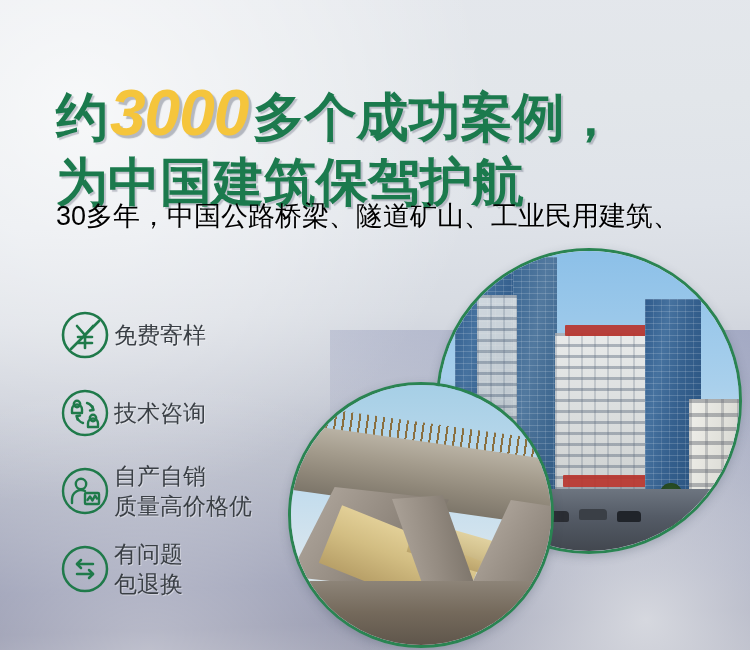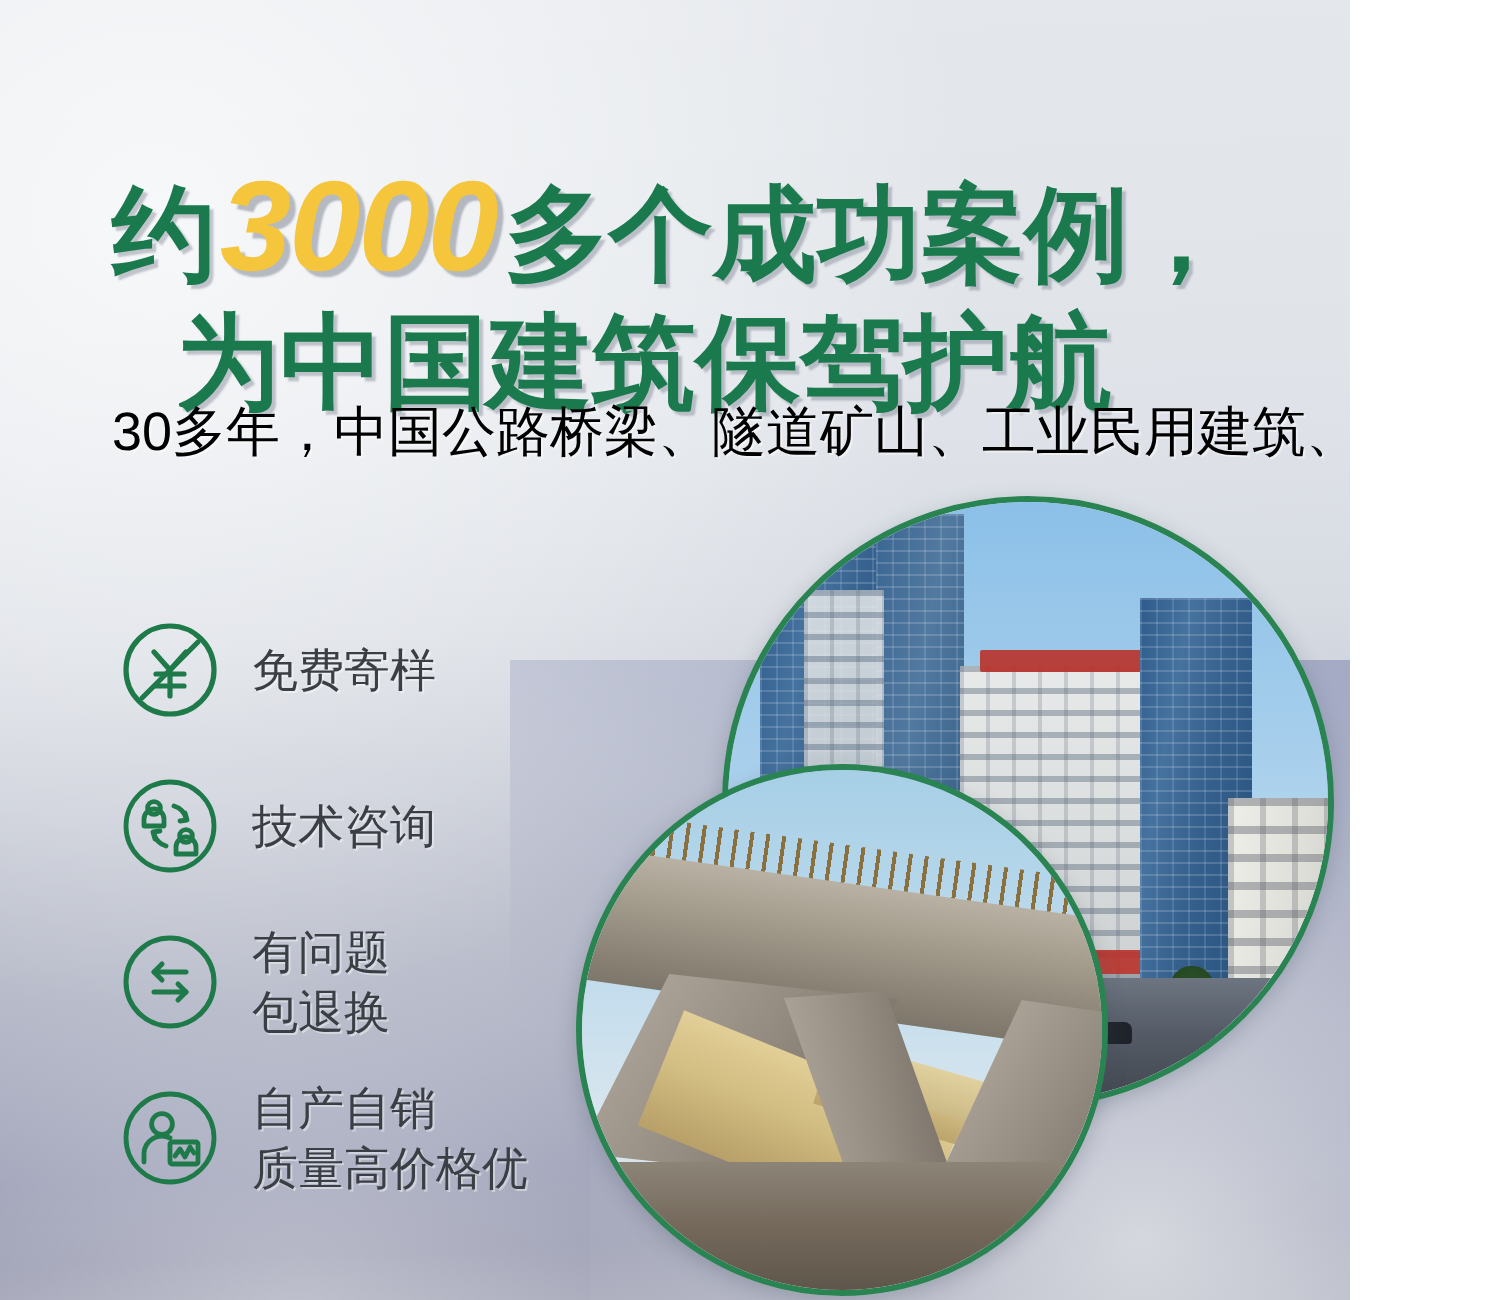--- a/index.html
+++ b/index.html
@@ -6,21 +6,21 @@
     margin: 0;
     padding: 0;
     background: #ffffff;
   }
   body {
     font-family: "Liberation Sans", "DejaVu Sans", sans-serif;
   }
 
   .banner {
     position: relative;
-    width: 675px;
+    width: 750px;
     height: 650px;
     overflow: hidden;
     background: #dfe3e8;
   }
 
   
   .bg-base {
     position: absolute;
     inset: 0;
     background: linear-gradient(178deg,
@@ -91,21 +91,20 @@
     font-size: 52px;
     font-weight: bold;
     color: #1b7a4d;
     line-height: 1.1;
     white-space: nowrap;
     text-shadow: 2px 2px 1px rgba(120,125,140,0.42);
     letter-spacing: 0px;
   }
   .headline-row.second {
     margin-top: 6px;
-    margin-left: 32px;
   }
   .big-number {
     font-size: 64px;
     font-style: italic;
     font-weight: bold;
     color: #f5c53c;
     text-shadow: 3px 3px 1px rgba(120,125,140,0.50);
     letter-spacing: -1px;
     padding: 0 4px 0 2px;
   }
@@ -139,21 +138,21 @@
   .feature .icon-wrap {
     width: 54px;
     height: 54px;
     flex: 0 0 54px;
     display: flex;
     align-items: center;
     justify-content: center;
   }
   .feature .icon-wrap svg { display: block; }
   .feature .labels {
-    margin-left: 14px;
+    margin-left: 2px;
     color: #3a3f45;
     font-size: 23px;
     line-height: 1.32;
     text-shadow: 1px 1px 0 rgba(255,255,255,0.4);
     white-space: nowrap;
   }
 
   
   .photo-circle {
     position: absolute;
@@ -370,44 +369,44 @@
           <path d="M18.5 32.5 L17.5 29 L21 28.5"></path>
         </svg>
       </span>
       <span class="labels">
         <div>技术咨询</div>
       </span>
     </div>
 
     <div class="feature">
       <span class="icon-wrap">
+        <svg width="52" height="52" viewBox="0 0 52 52" fill="none" stroke="#1f7a4a" stroke-width="2.4" stroke-linecap="round" stroke-linejoin="round">
+          <circle cx="26" cy="26" r="22"></circle>
+          <circle cx="22" cy="19" r="5.2"></circle>
+          <path d="M13 38 v-4 a9 9 0 0 1 13 -8"></path>
+          <rect x="26" y="28" width="14" height="11" rx="1"></rect>
+          <path d="M28.5 35 L31 31.5 L33.5 35.5 L36 30.5 L38 33.5"></path>
+        </svg>
+      </span>
+      <span class="labels">
+        <div>自产自销</div>
+        <div>质量高价格优</div>
+      </span>
+    </div>
+
+    <div class="feature">
+      <span class="icon-wrap">
         <svg width="52" height="52" viewBox="0 0 52 52" fill="none" stroke="#1f7a4a" stroke-width="2.5" stroke-linecap="round" stroke-linejoin="round">
           <circle cx="26" cy="26" r="22"></circle>
           <path d="M34 21 H18"></path>
           <path d="M22 17 L18 21 L22 25"></path>
           <path d="M18 31 H34"></path>
           <path d="M30 27 L34 31 L30 35"></path>
         </svg>
       </span>
       <span class="labels">
         <div>有问题</div>
         <div>包退换</div>
       </span>
     </div>
 
-    <div class="feature">
-      <span class="icon-wrap">
-        <svg width="52" height="52" viewBox="0 0 52 52" fill="none" stroke="#1f7a4a" stroke-width="2.4" stroke-linecap="round" stroke-linejoin="round">
-          <circle cx="26" cy="26" r="22"></circle>
-          <circle cx="22" cy="19" r="5.2"></circle>
-          <path d="M13 38 v-4 a9 9 0 0 1 13 -8"></path>
-          <rect x="26" y="28" width="14" height="11" rx="1"></rect>
-          <path d="M28.5 35 L31 31.5 L33.5 35.5 L36 30.5 L38 33.5"></path>
-        </svg>
-      </span>
-      <span class="labels">
-        <div>自产自销</div>
-        <div>质量高价格优</div>
-      </span>
-    </div>
-
   </div>
 </div>
 
 </body></html>

